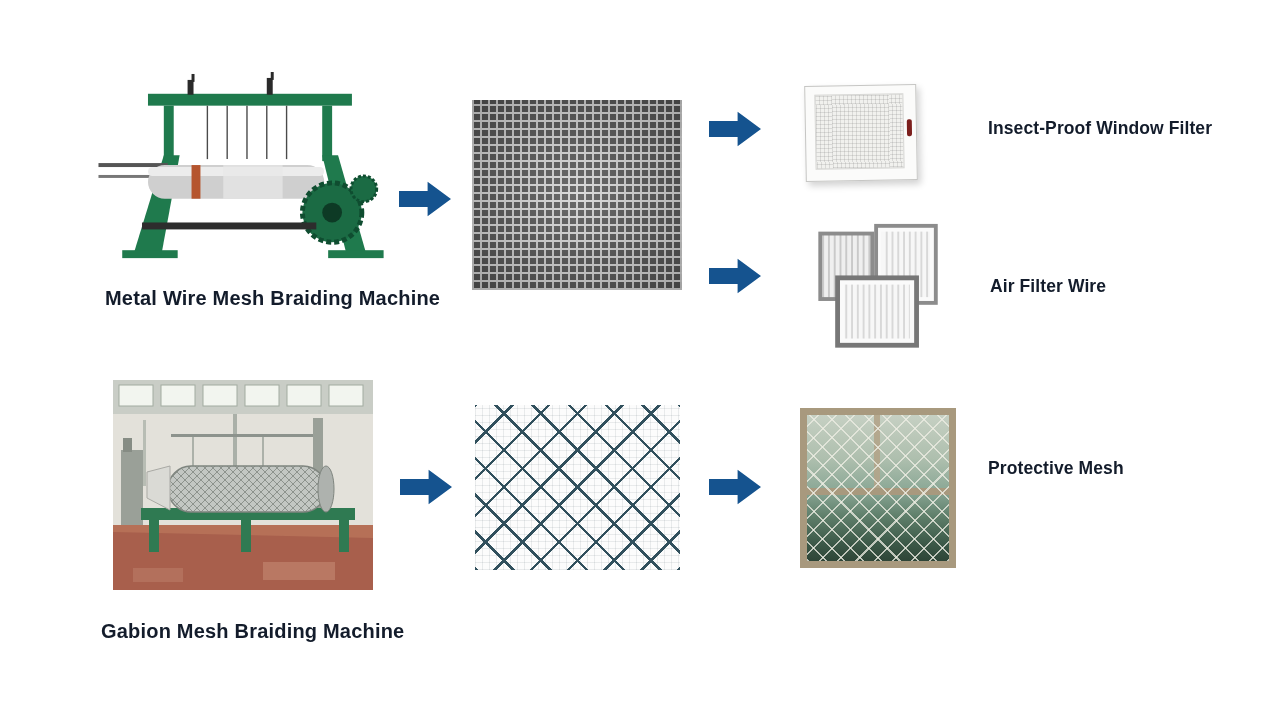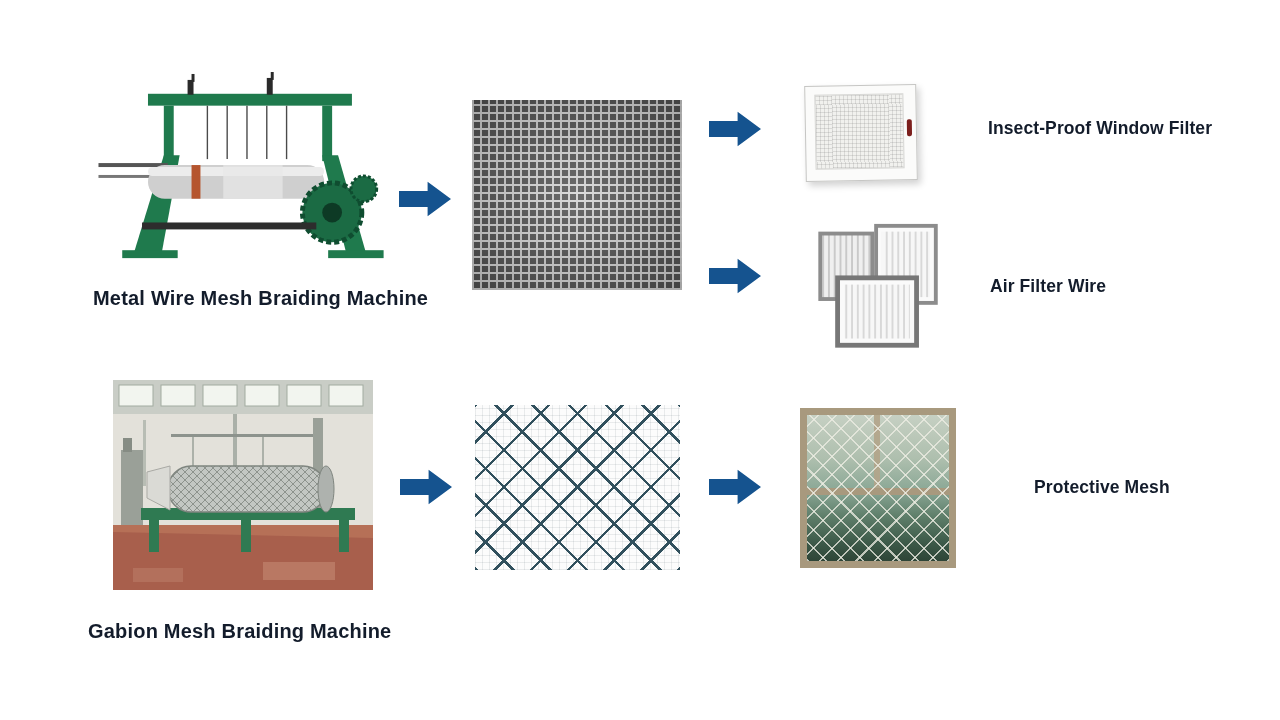--- a/index.html
+++ b/index.html
@@ -126,21 +126,21 @@
     <circle cx="238" cy="142" r="10" fill="#0d3a25"></circle>
     <circle cx="270" cy="118" r="13" fill="#1b6b44" stroke="#0f4d30" stroke-width="3" stroke-dasharray="3 2"></circle>
 
     <rect x="46" y="152" width="176" height="7" fill="#2d2d2d"></rect>
 
     <rect x="26" y="180" width="56" height="8" fill="#1f7a4d"></rect>
     <rect x="234" y="180" width="56" height="8" fill="#1f7a4d"></rect>
   </svg>
 </div>
 
-<div class="node label label-lg" style="left:93px; top:287px;">Metal Wire Mesh Braiding Machine</div>
+<div class="node label label-lg" style="left:105px; top:287px;">Metal Wire Mesh Braiding Machine</div>
 
 <div class="node arrow" style="left:399px; top:181px; width:52px; height:36px;"></div>
 
 <div class="node wire-mesh" style="left:472px; top:100px; width:210px; height:190px;"></div>
 
 <div class="node arrow" style="left:709px; top:111px; width:52px; height:36px;"></div>
 
 <div class="node arrow" style="left:709px; top:258px; width:52px; height:36px;"></div>
 
 <div class="node window-screen" style="left:805px; top:85px; width:112px; height:96px;">
@@ -215,27 +215,27 @@
     <rect x="128" y="140" width="10" height="32" fill="#2f7a52"></rect>
     <rect x="226" y="140" width="10" height="32" fill="#2f7a52"></rect>
 
     <rect x="55" y="86" width="158" height="46" rx="23" fill="url(#gmesh)" stroke="#7f857f" stroke-width="1.5"></rect>
     <ellipse cx="213" cy="109" rx="8" ry="23" fill="#aeb2ae" stroke="#7f857f"></ellipse>
 
     <polygon points="34,92 57,86 57,130 34,118" fill="#dadad5" stroke="#a9a9a4"></polygon>
   </svg>
 </div>
 
-<div class="node label label-lg" style="left:88px; top:620px;">Gabion Mesh Braiding Machine</div>
+<div class="node label label-lg" style="left:101px; top:620px;">Gabion Mesh Braiding Machine</div>
 
 <div class="node arrow" style="left:400px; top:469px; width:52px; height:36px;"></div>
 
 <div class="node chain-link" style="left:475px; top:405px; width:205px; height:165px;"></div>
 
 <div class="node arrow" style="left:709px; top:469px; width:52px; height:36px;"></div>
 
 <div class="node protect-window" style="left:800px; top:408px; width:156px; height:160px;">
   <div class="rail-v"></div>
   <div class="rail-h"></div>
   <div class="mesh-overlay"></div>
 </div>
 
-<div class="node label label-md" style="left:988px; top:477px;margin-left:46px;">Protective Mesh</div>
+<div class="node label label-md" style="left:988px; top:458px;">Protective Mesh</div>
 
 </body></html>

